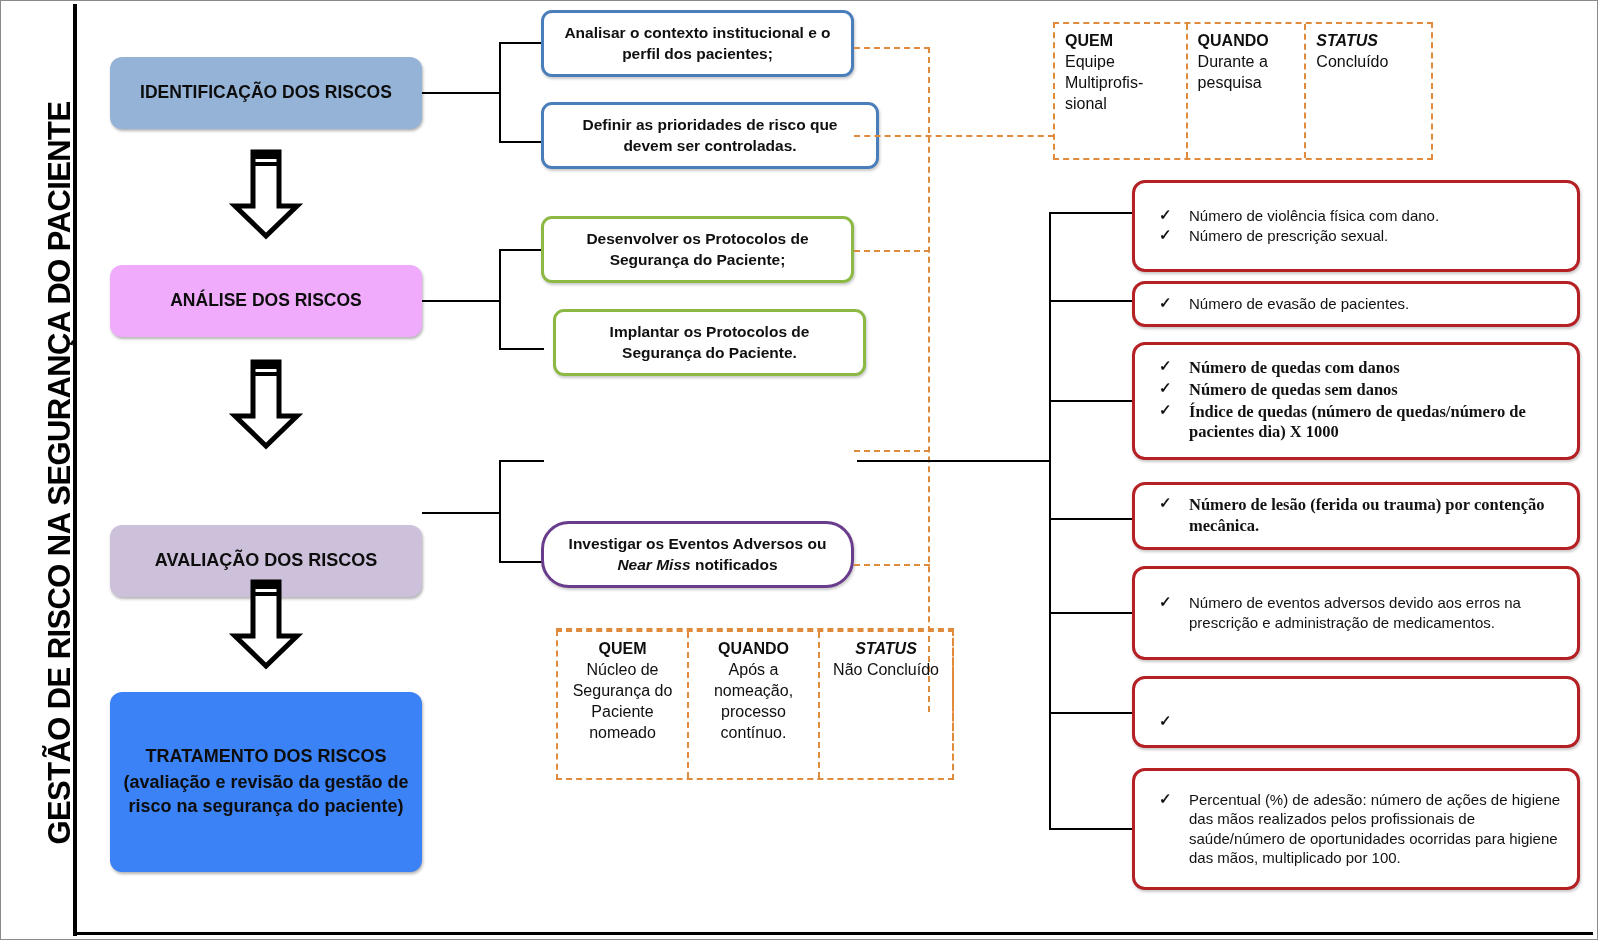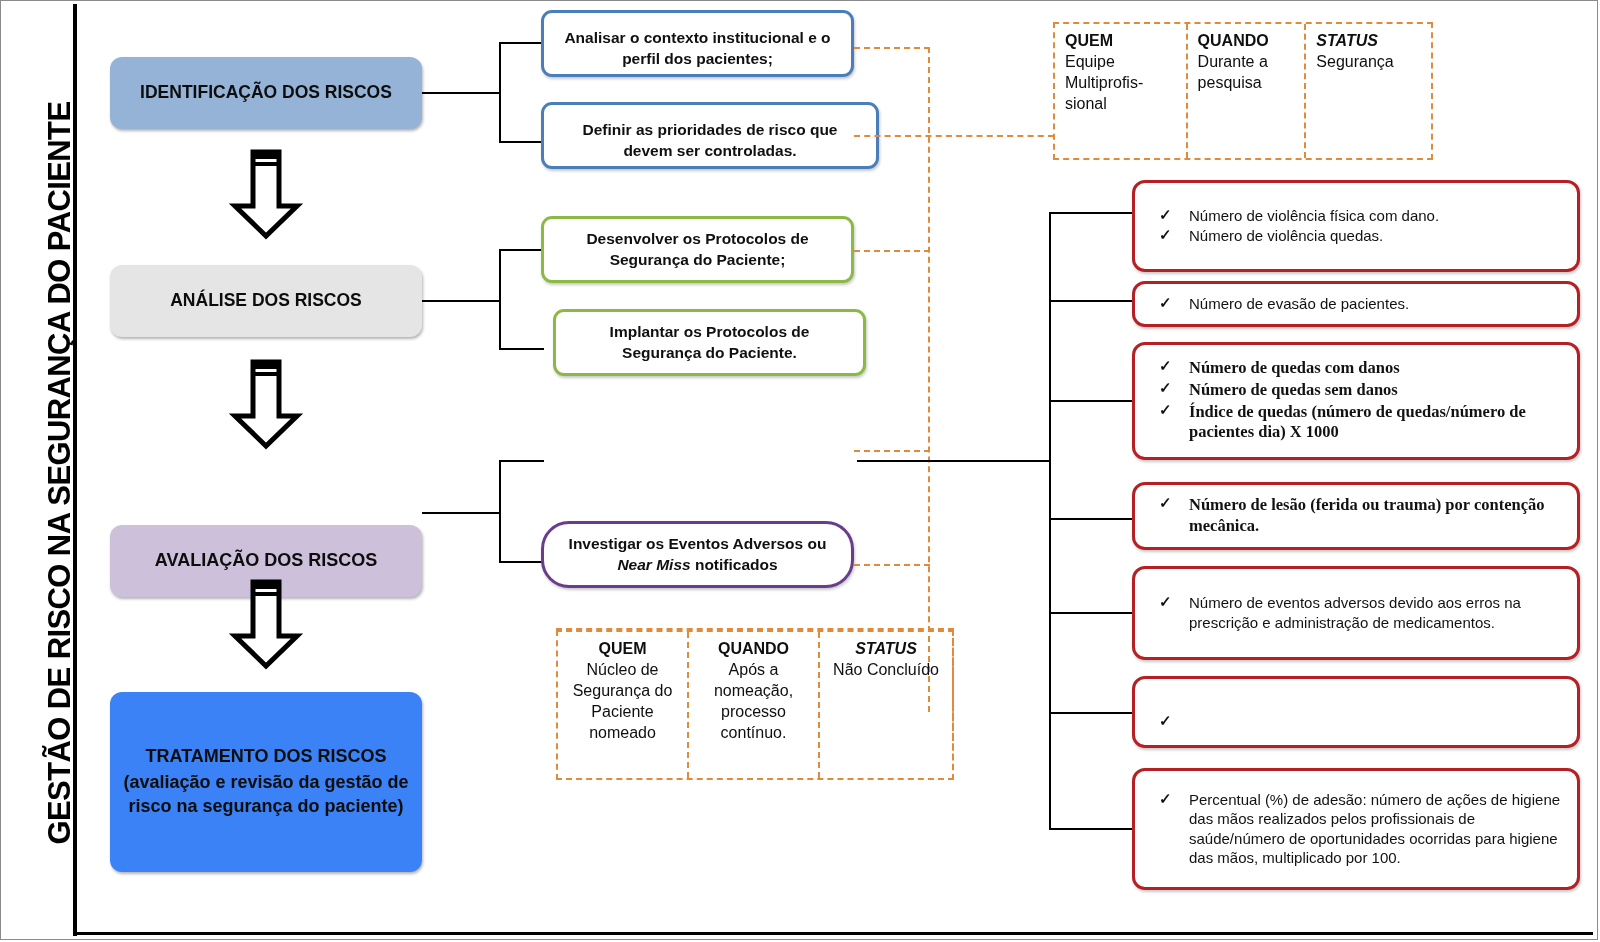--- a/index.html
+++ b/index.html
@@ -65,21 +65,21 @@
     justify-content: center;
     text-align: center;
     font-weight: bold;
     color: #0d0d0d;
     box-shadow: 1px 2px 3px rgba(0,0,0,0.30);
     box-sizing: border-box;
     padding: 4px 10px;
     line-height: 1.32;
   }
   .stage-ident { background: #95b3d7; }
-  .stage-analise { background: #e5e5e5; }
+  .stage-analise { background: #f0abfc; }
   .stage-avaliacao { background: #ccc0da; }
   .stage-tratamento { background: #3b82f6; }
 
   
   .down-arrow {
     position: absolute;
     width: 78px;
     height: 92px;
   }
 
@@ -94,21 +94,21 @@
     justify-content: center;
     text-align: center;
     box-sizing: border-box;
     padding: 4px 12px;
     font-size: 15.5px;
     font-weight: bold;
     color: #101010;
     line-height: 1.35;
     box-shadow: 1px 2px 3px rgba(0,0,0,0.22);
   }
-  .action.blue   { border-color: #4a7ebb; align-items: flex-end; }
+  .action.blue   { border-color: #4a7ebb; }
   .action.green  { border-color: #8cb944; }
   .action.purple { border-color: #6a3c8c; }
   .action .em { font-style: italic; }
 
   
   .indicator {
     position: absolute;
     background: #ffffff;
     border: 3px solid #b52025;
     border-radius: 13px;
@@ -294,21 +294,21 @@
       <span class="qhead">QUEM</span>
       <span style="white-space:pre-line;">Equipe Multiprofis-
 sional</span>
     </div>
     <div class="qcell" style="width:120px;">
       <span class="qhead">QUANDO</span>
       <span>Durante a pesquisa</span>
     </div>
     <div class="qcell" style="width:126px;">
       <span class="qhead italic">STATUS</span>
-      <span>Segurança</span>
+      <span>Concluído</span>
     </div>
   </div>
 
   <div class="qtable centered" style="left:556px; top:630px; width:398px; height:150px;">
     <div class="qcell" style="width:131px;">
       <span class="qhead">QUEM</span>
       <span>Núcleo de Segurança do Paciente nomeado</span>
     </div>
     <div class="qcell" style="width:131px;">
       <span class="qhead">QUANDO</span>
@@ -326,21 +326,21 @@
   <div class="ln-h" style="left:1049px; top:300px; width:88px;"></div>
   <div class="ln-h" style="left:1049px; top:400px; width:88px;"></div>
   <div class="ln-h" style="left:1049px; top:518px; width:88px;"></div>
   <div class="ln-h" style="left:1049px; top:612px; width:88px;"></div>
   <div class="ln-h" style="left:1049px; top:712px; width:88px;"></div>
   <div class="ln-h" style="left:1049px; top:828px; width:88px;"></div>
 
   <div class="indicator" style="left:1132px; top:180px; width:448px; height:92px;">
     <ul>
       <li><span class="tick">✓</span><span>Número de violência física com dano.</span></li>
-      <li><span class="tick">✓</span><span>Número de violência quedas.</span></li>
+      <li><span class="tick">✓</span><span>Número de prescrição sexual.</span></li>
     </ul>
   </div>
 
   <div class="indicator" style="left:1132px; top:281px; width:448px; height:46px;">
     <ul>
       <li><span class="tick">✓</span><span>Número de evasão de pacientes.</span></li>
     </ul>
   </div>
 
   <div class="indicator serif" style="left:1132px; top:342px; width:448px; height:118px;">

